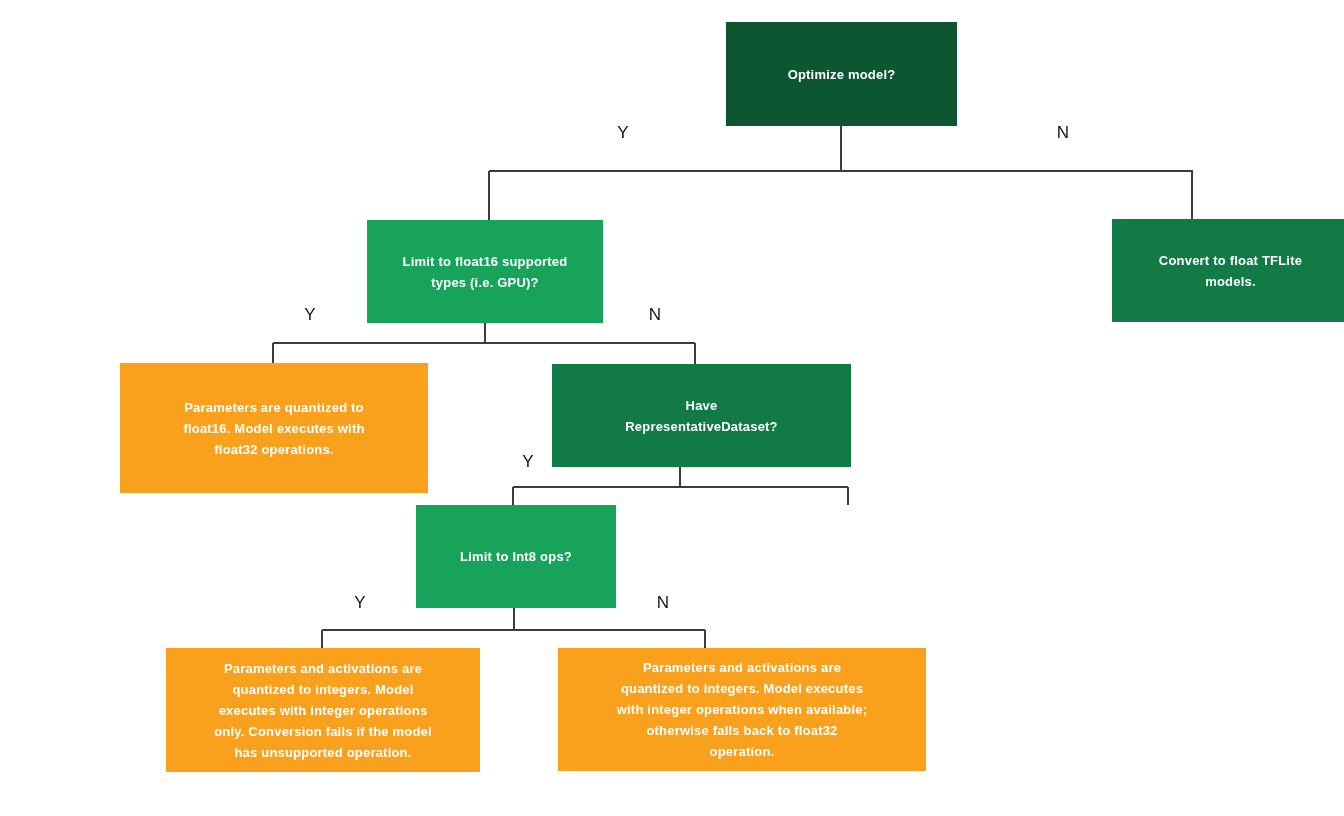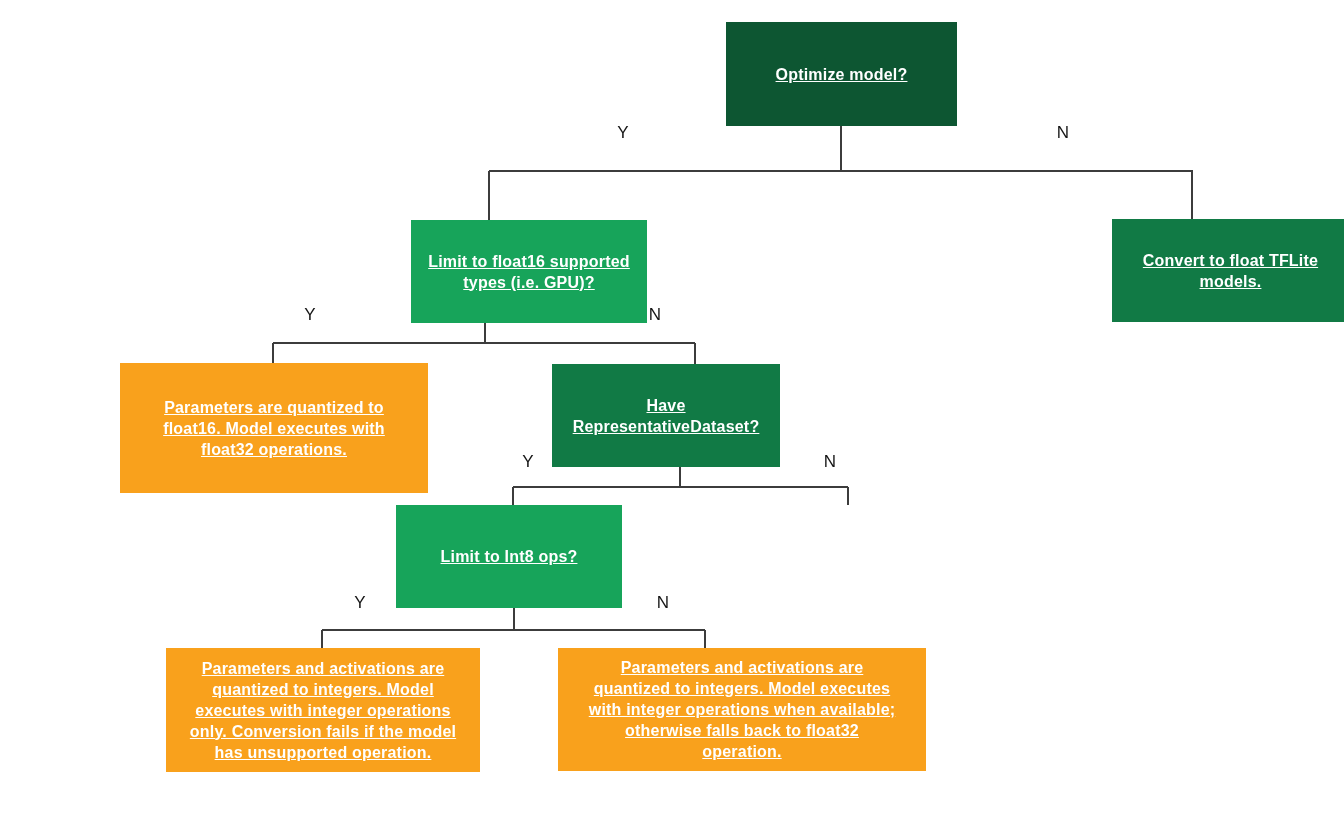--- a/index.html
+++ b/index.html
@@ -16,41 +16,40 @@
     overflow: hidden;
   }
   .node {
     position: absolute;
     display: flex;
     align-items: center;
     justify-content: center;
     text-align: center;
     color: var(--node_text, #ffffff);
     font-weight: bold;
-    font-size: 16px;
+    font-size: 13px;
     line-height: 21px;
     letter-spacing: 0.2px;
     box-sizing: border-box;
     padding: 4px 10px;
-    text-decoration: underline;
   }
   .node .node-label { white-space: pre-line; }
   .node.dark   { background: var(--dark_green, #0d5632); }
   .node.medium { background: var(--medium_green, #117a45); }
   .node.light  { background: var(--light_green, #17a45a); }
   .node.orange { background: var(--orange, #f9a11c); }
 
   
   .n-optimize        { left: 726px;  top: 22px;  width: 231px; height: 104px; }
-  .n-limit-float16   { left: 367px;  top: 220px; width: 236px; height: 103px; padding: 4px 14px; margin-left: 44px; }
+  .n-limit-float16   { left: 367px;  top: 220px; width: 236px; height: 103px; padding: 4px 14px; }
   .n-convert-float   { left: 1073px; top: 219px; width: 237px; height: 103px; margin-left: 39px; }
   .n-float16-result  { left: 120px;  top: 363px; width: 308px; height: 130px; }
-  .n-have-repdataset { left: 552px;  top: 364px; width: 228px; height: 103px; padding: 4px 26px; }
+  .n-have-repdataset { left: 552px;  top: 364px; width: 299px; height: 103px; padding: 4px 26px; }
   .n-mixed-result    { left: 732px;  top: 505px; width: 381px; height: 103px; }
-  .n-limit-int8      { left: 396px;  top: 505px; width: 226px; height: 103px; }
+  .n-limit-int8      { left: 416px;  top: 505px; width: 200px; height: 103px; }
   .n-int-only        { left: 166px;  top: 648px; width: 314px; height: 124px; }
   .n-int-fallback    { left: 558px;  top: 648px; width: 368px; height: 123px; }
 
   
   .line {
     position: absolute;
     background: var(--line, #3c3c3c);
   }
   .l-b1-stem { left: 840px;   top: 126px; width: 2px;    height: 45px; }
   .l-b1-h    { left: 489px;   top: 170px; width: 704px;  height: 1.5px; }

